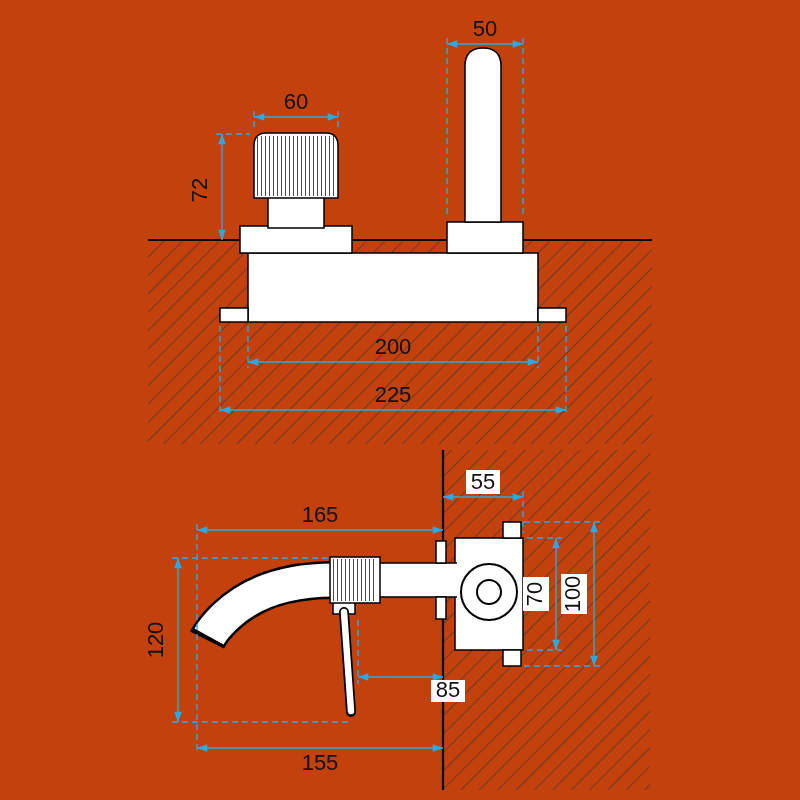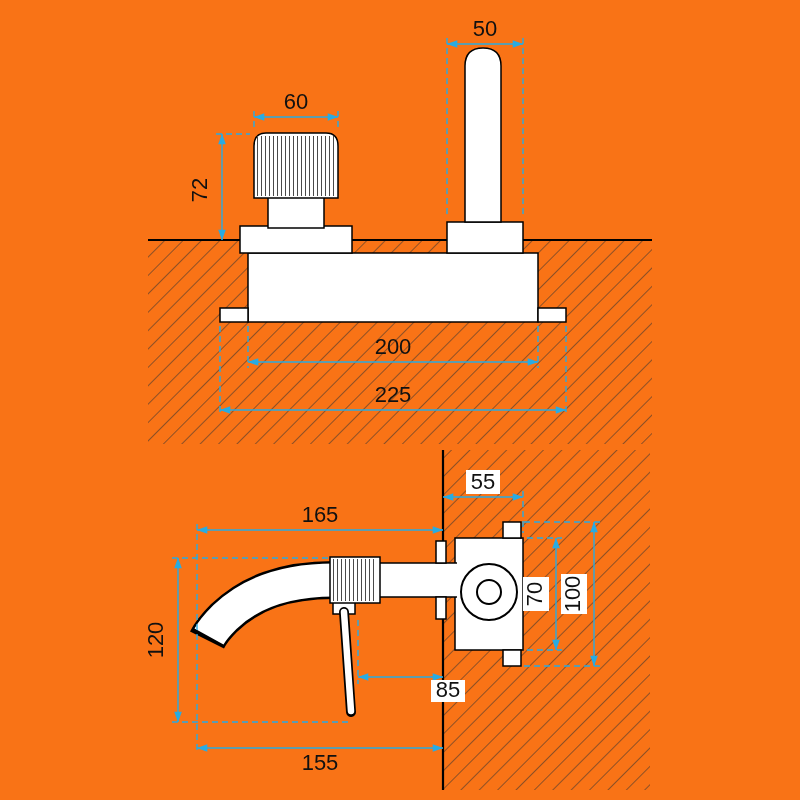--- a/index.html
+++ b/index.html
@@ -1,16 +1,16 @@
 <!DOCTYPE html>
 <html><head>
 <meta charset="utf-8">
 <style>
   html,body { margin:0; padding:0; background:#fff; }
-  .canvas { position:relative; width:800px; height:800px; background:#f97316; overflow:hidden; }
+  .canvas { position:relative; width:800px; height:800px; background:#c2410c; overflow:hidden; }
   svg { display:block; }
   .part { fill:#ffffff; stroke:#000000; stroke-width:1.5; }
   .edge { stroke:#000000; stroke-width:1.5; fill:none; }
   .wall { stroke:#000000; stroke-width:2.2; fill:none; }
   .dim  { stroke:#29abe2; stroke-width:1.4; fill:none; }
   .ext  { stroke:#29abe2; stroke-width:1.4; fill:none; stroke-dasharray:6 4; }
   .halo { fill:#ffffff; stroke:none; }
   .lbl  { font-family:"Liberation Sans", sans-serif; font-size:22px; fill:#111111; text-anchor:middle; }
 </style>
 </head>

